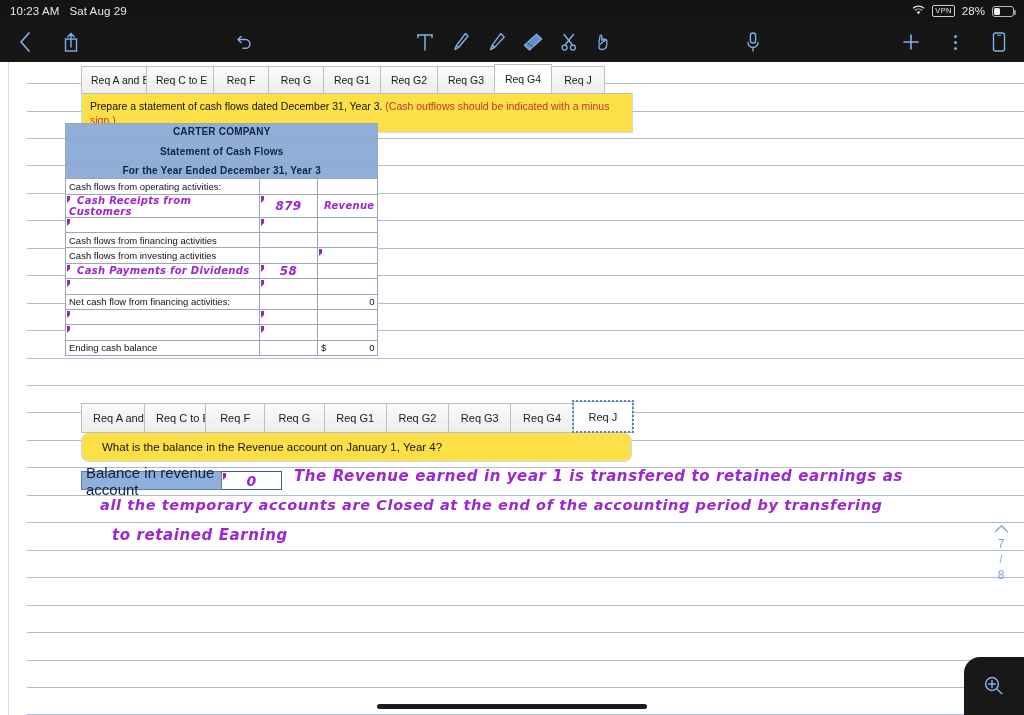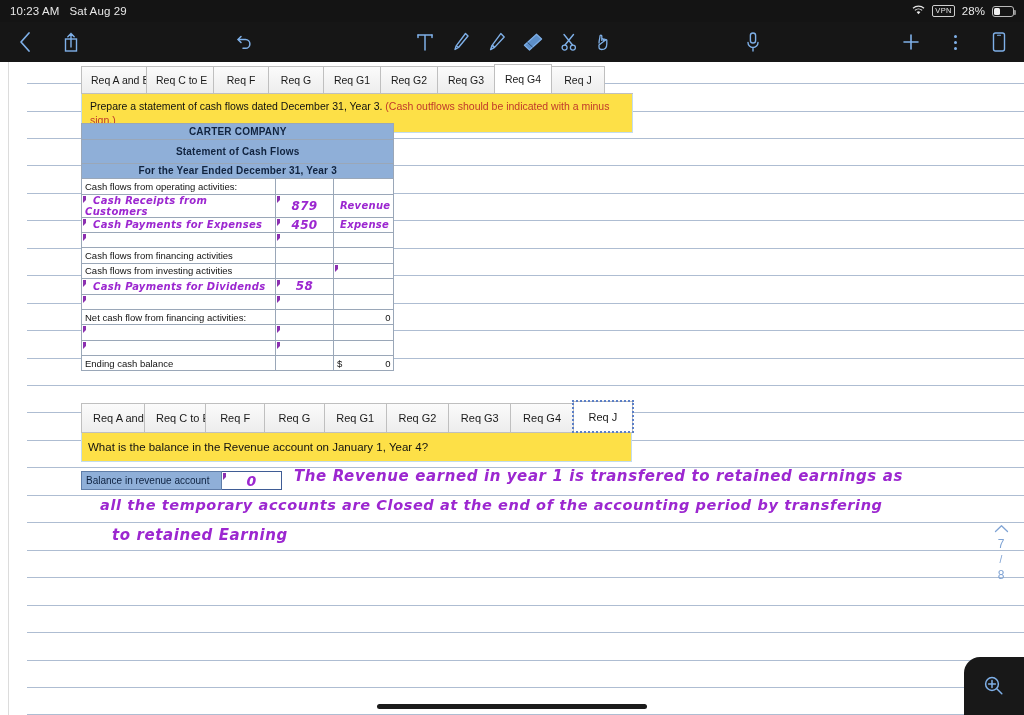--- a/index.html
+++ b/index.html
@@ -111,25 +111,25 @@
     font-family: "DejaVu Sans", sans-serif;
     color: #9c27d0; font-style: italic; font-weight: 600;
     letter-spacing: .3px;
   }
   .hw-cell { font-size: 10px; padding-left: 8px; }
   .hw-num { font-size: 12px; text-align: center; display:block; }
 
   
   .tabs2 .tab { font-size: 11px; padding: 0 11px; height: 29px; line-height: 29px; }
   .tabs2 .tab.active { height: 31px; line-height: 31px; }
-  .prompt2 { font-size: 11.5px; padding: 7px 6px; }
+  .prompt2 { font-size: 11.5px; padding: 7px 20px; border-radius: 8px; }
 
   .balrow { display: flex; align-items: stretch; height: 19px; }
   .balrow .lbl {
-    background: #8fafd8; border: 1px solid #5f7da8; font-size: 10px; color: #0e2240;
+    background: #8fafd8; border: 1px solid #5f7da8; font-size: 15px; color: #0e2240;
     padding: 0 4px; display: flex; align-items: center; width: 141px;
   }
   .balrow .fld {
     border: 1.6px solid #3f5c95; border-left: none; width: 60px; background: #fff;
     position: relative; display: flex; align-items: center; justify-content: center;
   }
   .balrow .fld:before {
     content: ""; position: absolute; left: 1px; top: 1px;
     border-left: 3px solid #8b2fb0; border-bottom: 3px solid transparent; height: 4px;
   }
@@ -320,21 +320,21 @@
         <div class="tab active" style="width: 58px;">Req G4</div>
         <div class="tab" style="width: 54px;">Req J</div>
       </div>
     <div class="tabs-underline"></div>
     <div class="prompt">
       <span>Prepare a statement of cash flows dated December 31, Year 3.</span>
       <span class="warn">(Cash outflows should be indicated with a minus sign.)</span>
     </div>
   </div>
 
-  <table class="cft" id="cft" style="position:absolute; left:81px; top:61px;">
+  <table class="cft" id="cft" style="position:absolute; left:65px; top:61px;">
       <tbody>
         <tr>
           <td colspan="3" class="hdr" style="height: 15.6px;">CARTER COMPANY</td>
         </tr>
         <tr>
           <td colspan="3" class="hdr" style="height: 24px;">Statement of Cash Flows</td>
         </tr>
         <tr>
           <td colspan="3" class="hdr" style="height: 15.6px;">For the Year Ended December 31, Year 3</td>
         </tr>
@@ -342,27 +342,20 @@
           <td class="c1">Cash flows from operating activities:</td>
           <td class="c2"></td>
           <td class="c3 clearfix"></td>
         </tr>
         <tr>
           <td class="c1 inputcell"><span class="hw hw-cell">Cash Receipts from Customers</span></td>
           <td class="c2 inputcell">
             <span class="hw hw-num">879</span>
           </td>
           <td class="c3 clearfix"><span class="hw hw-cell" style="padding-left: 3px;">Revenue</span></td>
-        </tr>
-        <tr>
-          <td class="c1 inputcell"><span class="hw hw-cell">Cash Payments for Expenses</span></td>
-          <td class="c2 inputcell">
-            <span class="hw hw-num">450</span>
-          </td>
-          <td class="c3 clearfix"><span class="hw hw-cell" style="padding-left: 3px;">Expense</span></td>
         </tr>
         <tr>
           <td class="c1 inputcell"></td>
           <td class="c2 inputcell"></td>
           <td class="c3 clearfix"></td>
         </tr>
         <tr>
           <td class="c1">Cash flows from financing activities</td>
           <td class="c2"></td>
           <td class="c3 clearfix"></td>

